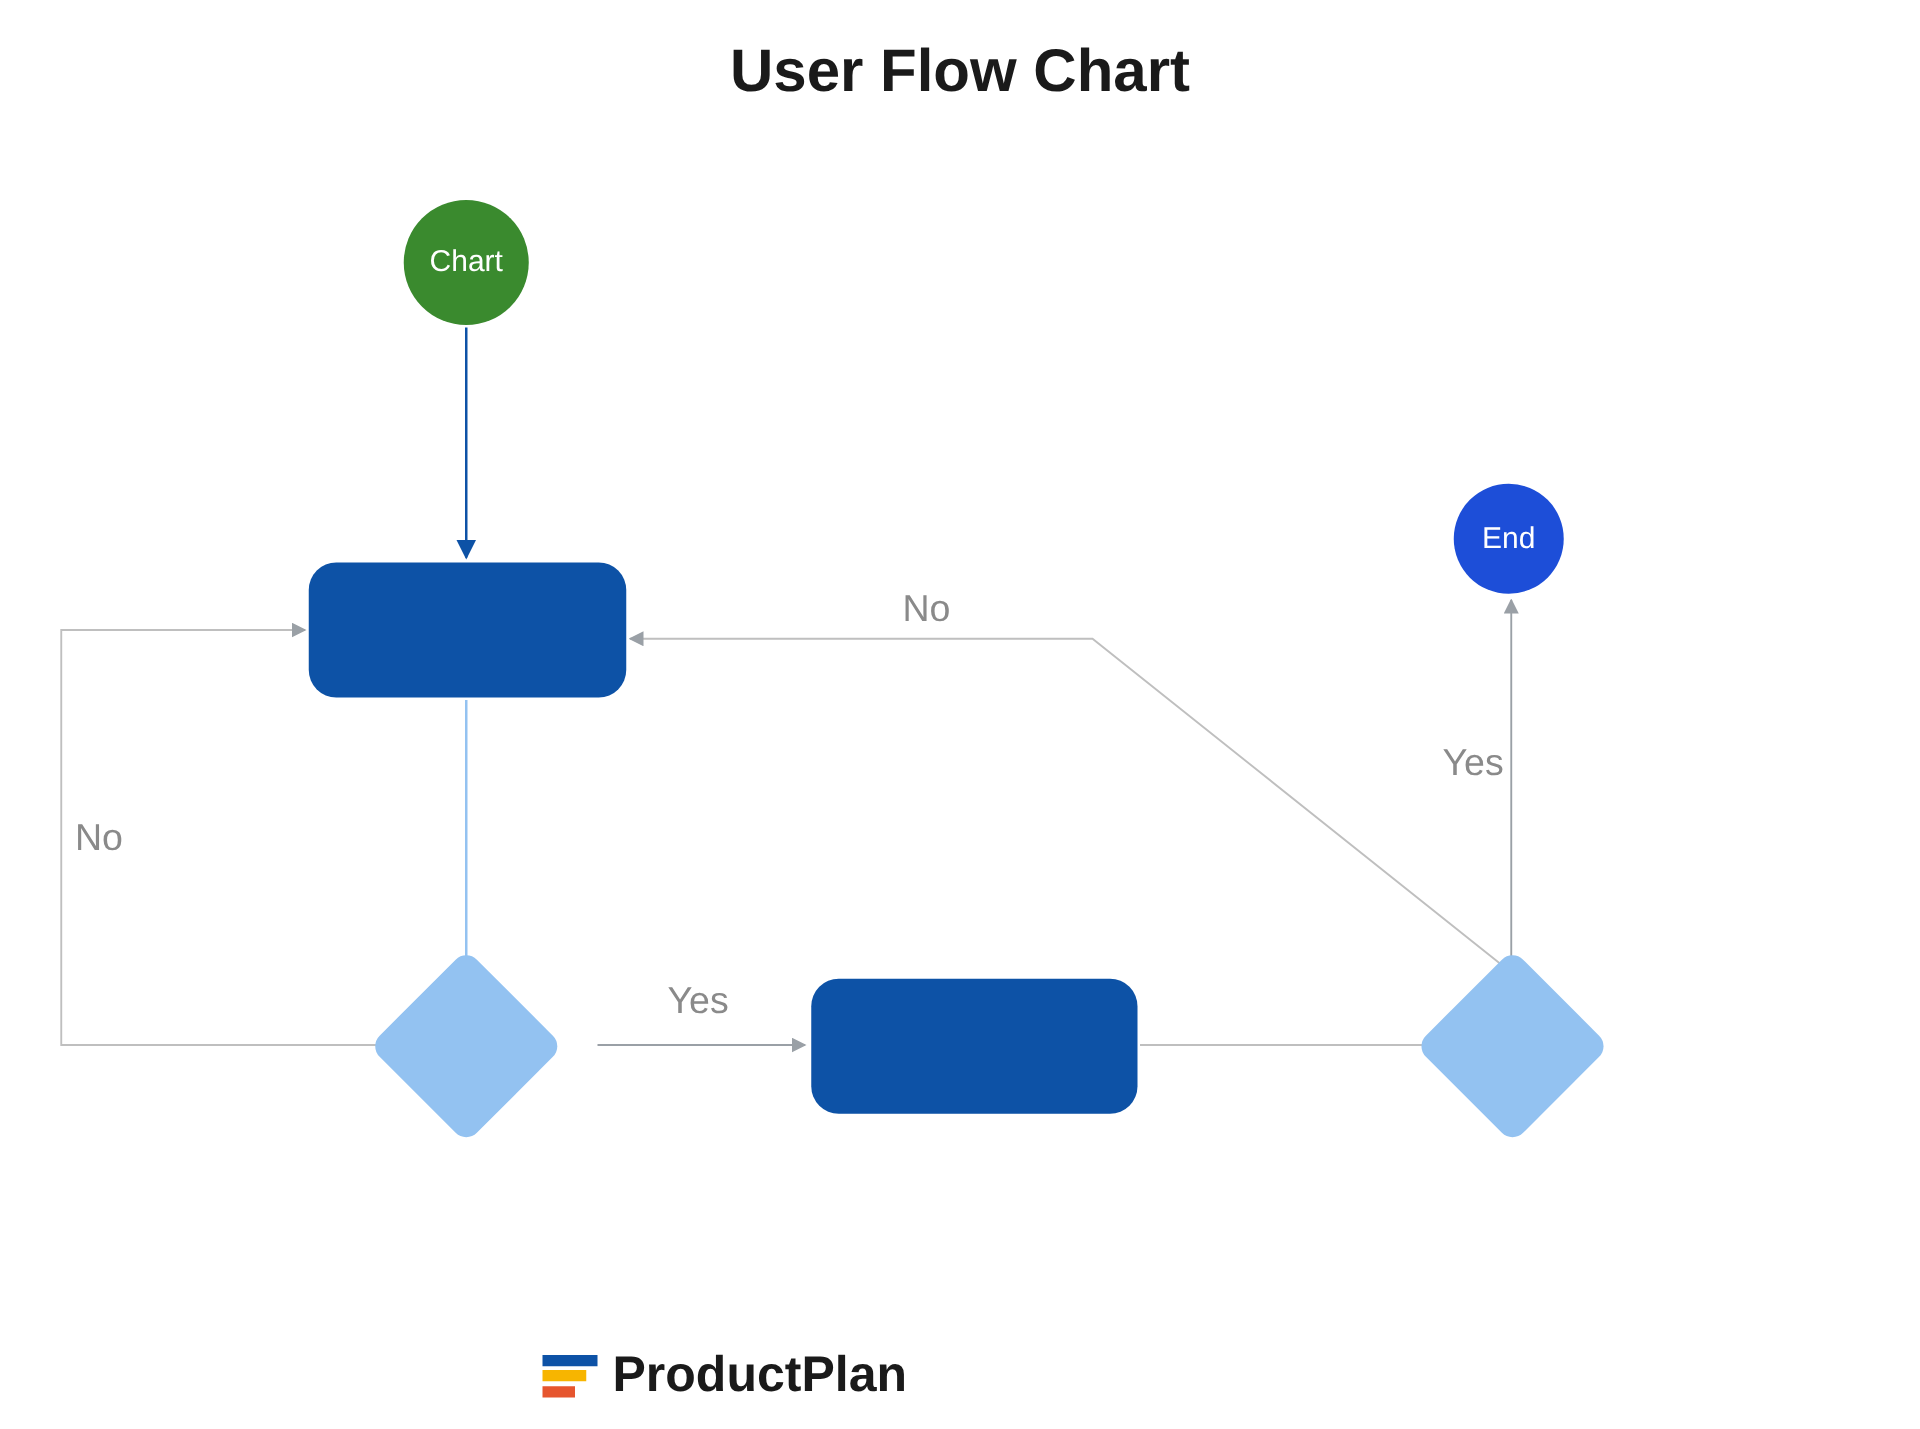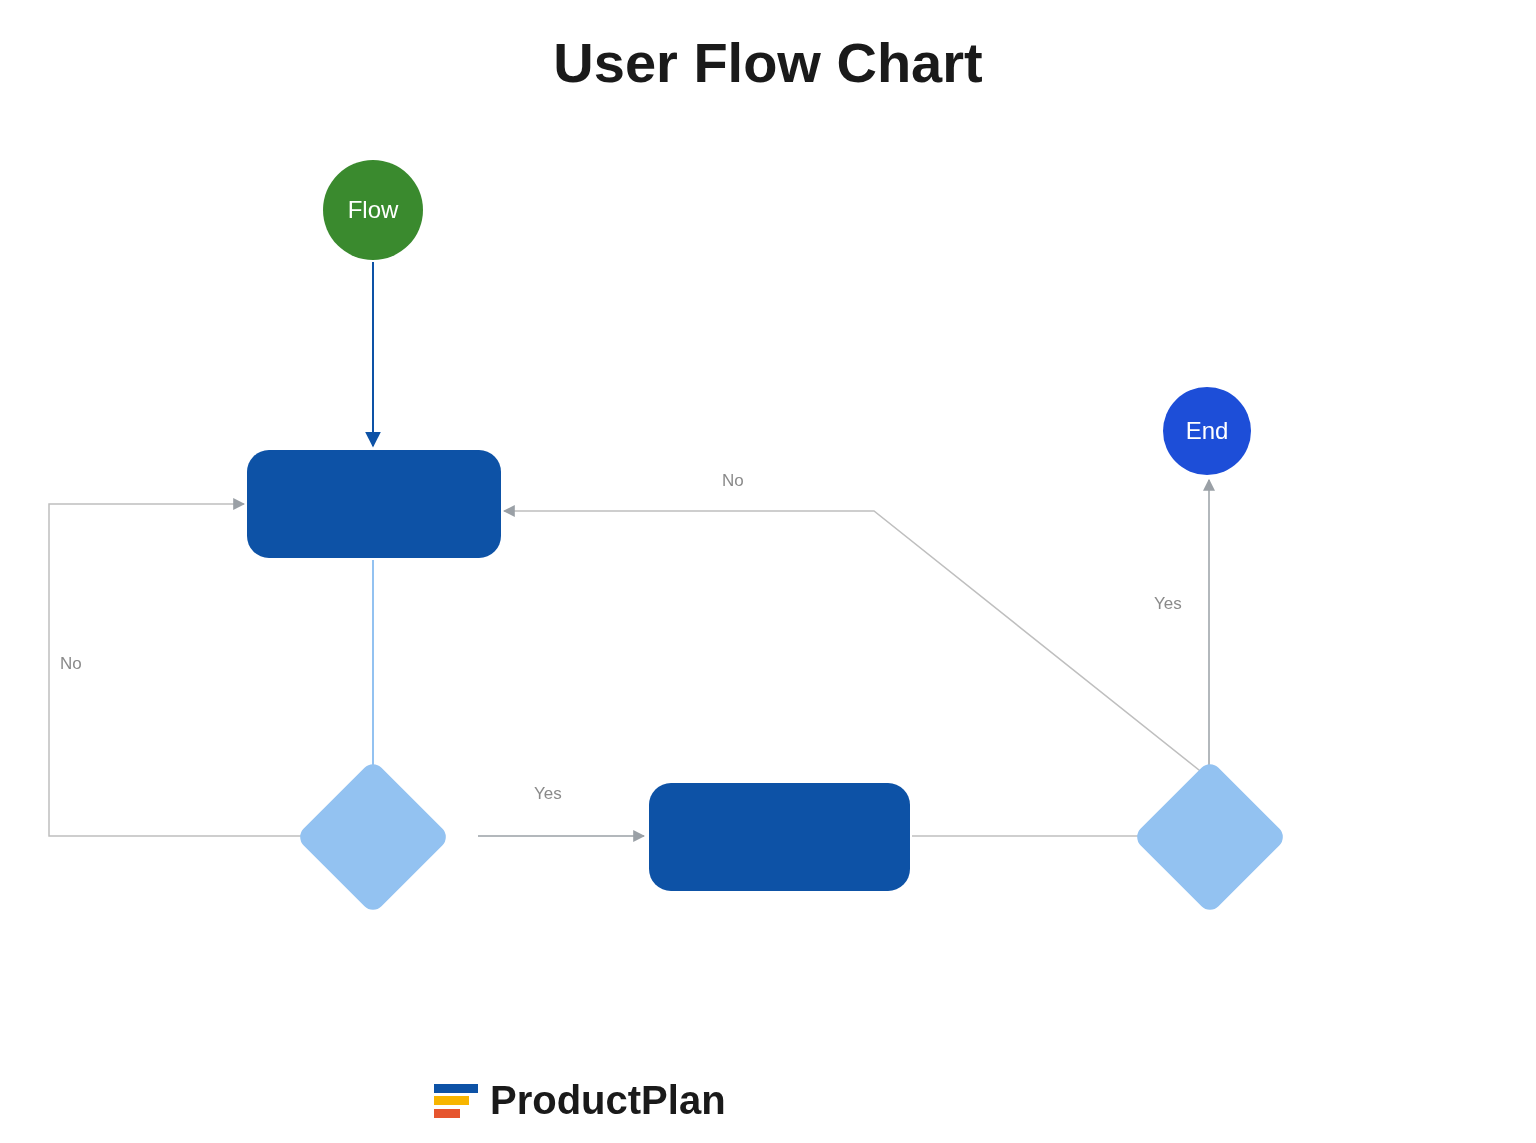--- a/index.html
+++ b/index.html
@@ -1,27 +1,27 @@
 <!DOCTYPE html>
 <html><head>
 <meta charset="utf-8">
 <style>
   html,body{margin:0;padding:0;width:1536px;height:1143px;background:#fff;font-family:Avenir,"Segoe UI",Helvetica,Arial,sans-serif;color:#222;}
   .canvas{position:relative;width:1536px;height:1143px;}
-  .title{position:absolute;left:0;right:0;top:30px;text-align:center;font-size:56px;font-weight:800;color:#1a1a1a;}
+  .title{position:absolute;left:0;right:0;top:30px;text-align:center;font-size:48px;font-weight:800;color:#1a1a1a;}
   .node-circle{position:absolute;border-radius:50%;display:flex;align-items:center;justify-content:center;color:#fff;font-size:24px;}
   .start{width:100px;height:100px;background:#3a8a2e;left:323px;top:160px;}
   .end{width:88px;height:88px;background:#1d4ed8;left:1163px;top:387px;}
   .process{position:absolute;background:#0d52a6;border-radius:22px;}
   .proc1{width:254px;height:108px;left:247px;top:450px;}
   .proc2{width:261px;height:108px;left:649px;top:783px;}
   .decision{position:absolute;background:#93c2f1;transform:rotate(45deg);}
   .dec1{width:110px;height:110px;left:318px;top:782px;border-radius:12px;}
   .dec2{width:110px;height:110px;left:1155px;top:782px;border-radius:12px;}
-  .edge-label{position:absolute;color:#8a8a8a;font-size:17px;}
+  .edge-label{position:absolute;color:#8a8a8a;font-size:30px;}
   .brand{position:absolute;left:434px;top:1078px;display:flex;align-items:center;gap:12px;}
   .brand-logo{width:44px;height:34px;display:flex;flex-direction:column;justify-content:space-between;}
   .brand-logo .bar{height:9px;border-radius:0;}
   .brand-logo .b1{background:#0d52a6;width:100%;}
   .brand-logo .b2{background:#f7b500;width:80%;}
   .brand-logo .b3{background:#e6552e;width:60%;}
   .brand-name{font-size:40px;font-weight:800;color:#1a1a1a;}
   svg.edges{position:absolute;left:0;top:0;width:1536px;height:1143px;pointer-events:none;}
 </style>
 </head>
@@ -50,21 +50,21 @@
     <line x1="478" y1="836" x2="644" y2="836" stroke="#9aa0a6" stroke-width="1.5" marker-end="url(#arrGray)"></line>
 
     <line x1="912" y1="836" x2="1150" y2="836" stroke="#bfbfbf" stroke-width="1.5"></line>
 
     <polyline points="1209,778 874,511 504,511" fill="none" stroke="#bfbfbf" stroke-width="1.5" marker-end="url(#arrGray)"></polyline>
 
     <line x1="1209" y1="778" x2="1209" y2="480" stroke="#9aa0a6" stroke-width="1.5" marker-end="url(#arrGray)"></line>
   </svg>
 
   <div class="node-circle start">
-    <span>Flow</span>
+    <span>Chart</span>
   </div>
   <div class="node-circle end">
     <span>End</span>
   </div>
   <div class="process proc1"></div>
   <div class="process proc2"></div>
   <div class="decision dec1"></div>
   <div class="decision dec2"></div>
 
   <div class="edge-label" style="left:60px;top:654px;">No</div>

